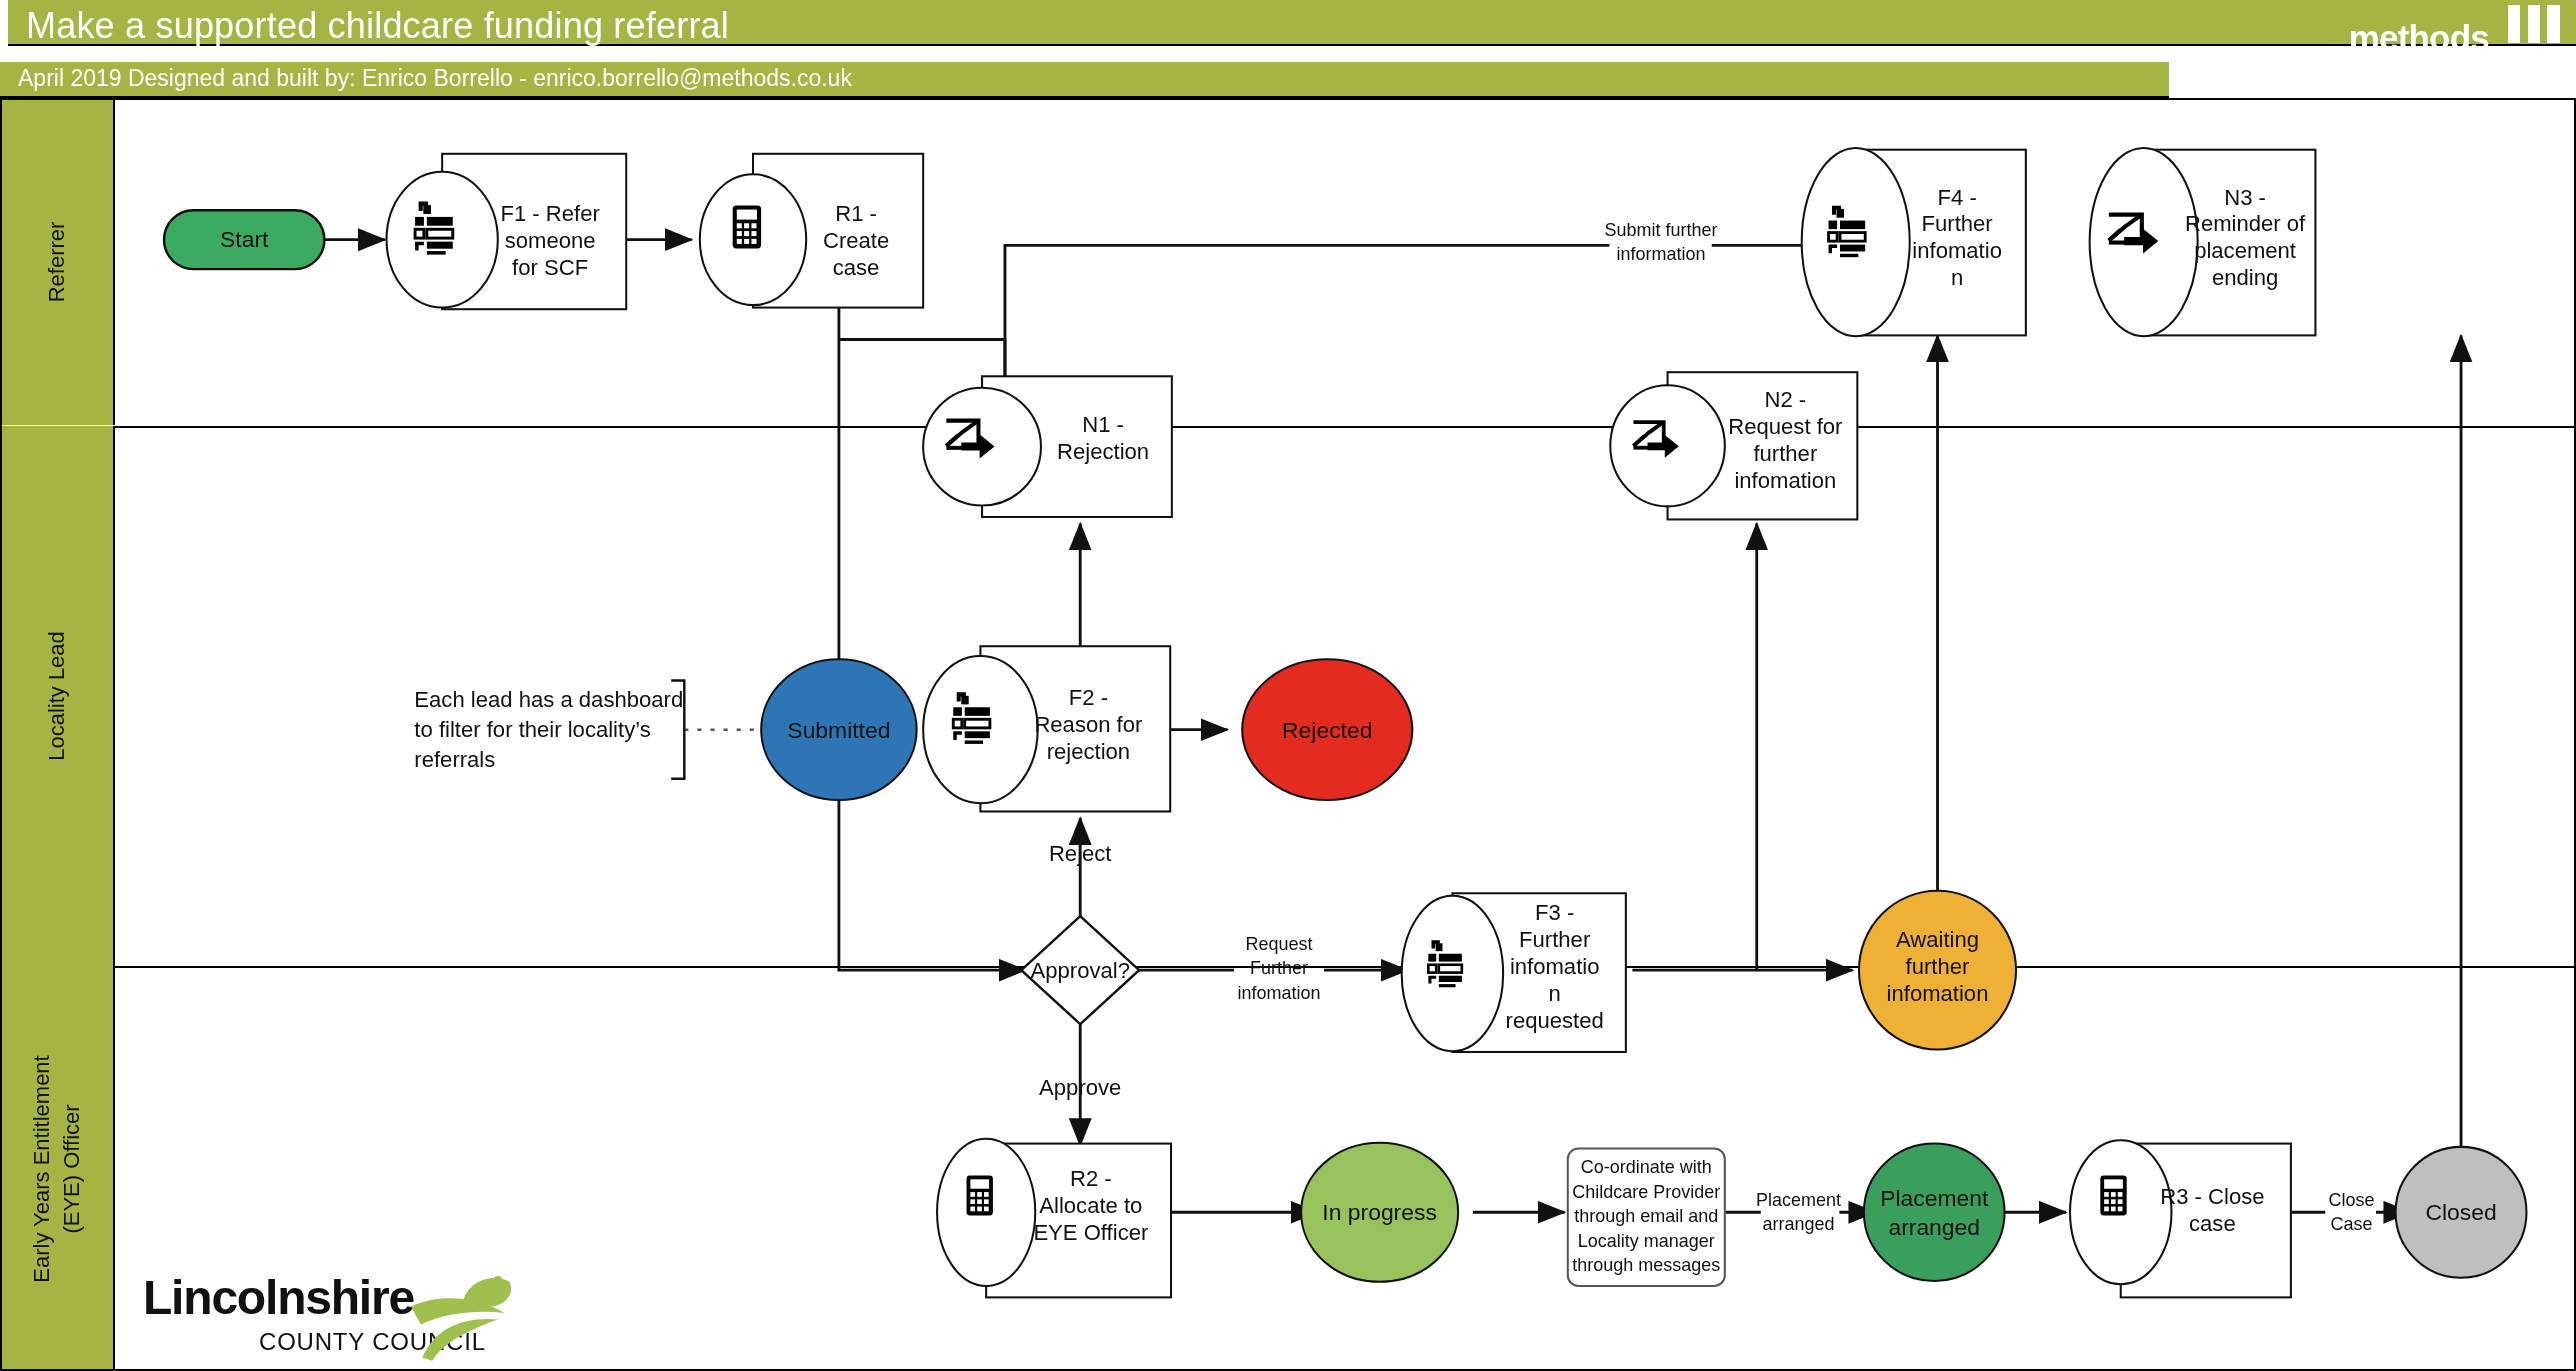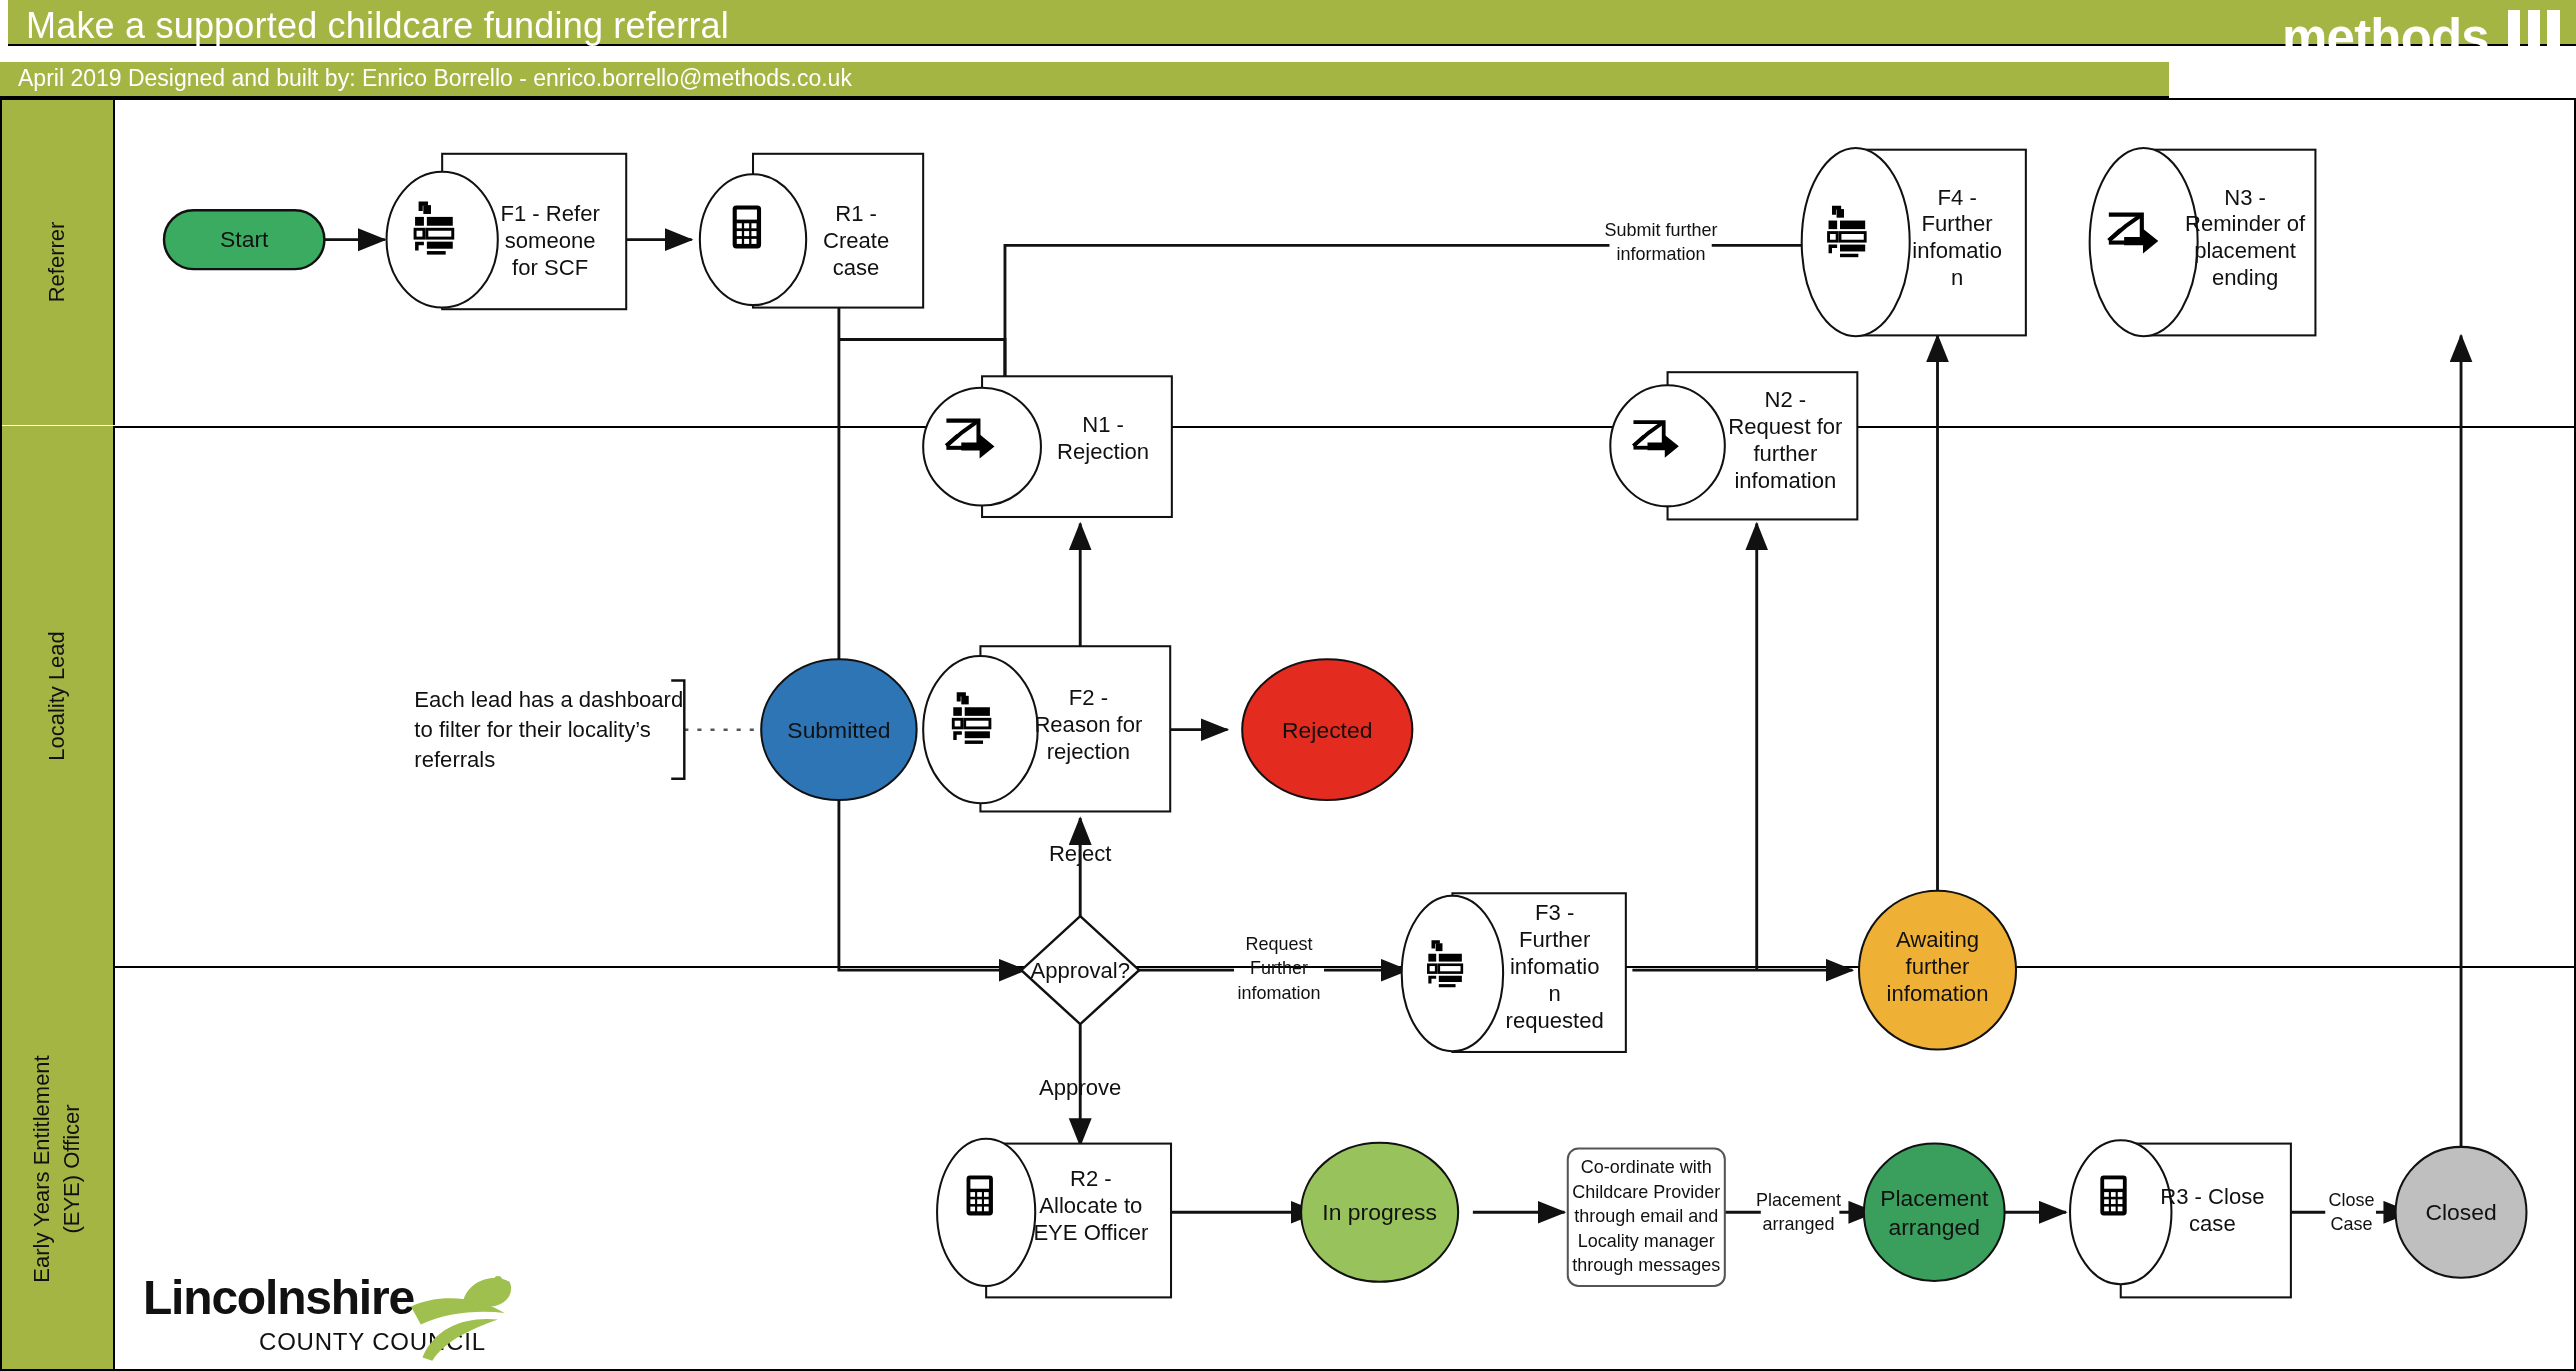--- a/index.html
+++ b/index.html
@@ -4,21 +4,21 @@
 <style>
   html,body{margin:0;padding:0;background:#fff;}
   body{font-family:"Liberation Sans",sans-serif;}
   #page{position:relative;width:2576px;height:1371px;background:#fff;overflow:hidden;}
 
   
   .hdr{position:absolute;left:8px;top:0;width:2576px;height:46px;background:#a5b544;
        border-bottom:2.5px solid #000;box-sizing:border-box;text-decoration:underline;}
   .hdr-title{position:absolute;left:18px;top:4.9px;font-size:36px;color:#fff;
        letter-spacing:0.2px;white-space:nowrap;}
-  .logo-methods{position:absolute;right:24.5px;top:1.6px;font-size:51px;color:#fff;
+  .logo-methods{position:absolute;right:24.5px;top:1.6px;font-size:35px;color:#fff;
        font-weight:bold;letter-spacing:-0.8px;white-space:nowrap;line-height:57px;}
   .logo-bars{display:inline-block;vertical-align:7.4px;margin-left:11.5px;}
   .logo-bars i{display:inline-block;width:12.3px;height:38px;background:#fff;margin-left:7.4px;}
   .subhdr{position:absolute;left:0;top:62px;width:2169px;height:36px;background:#a5b544;
        border-bottom:2.5px solid #000;box-sizing:border-box;}
   .subhdr-text{position:absolute;left:18px;top:3.3px;font-size:23px;color:#fff;white-space:nowrap;}
 
   
   .lane-col{position:absolute;left:0;width:115px;background:#a5b544;
             border-right:2.5px solid #000;box-sizing:border-box;}

